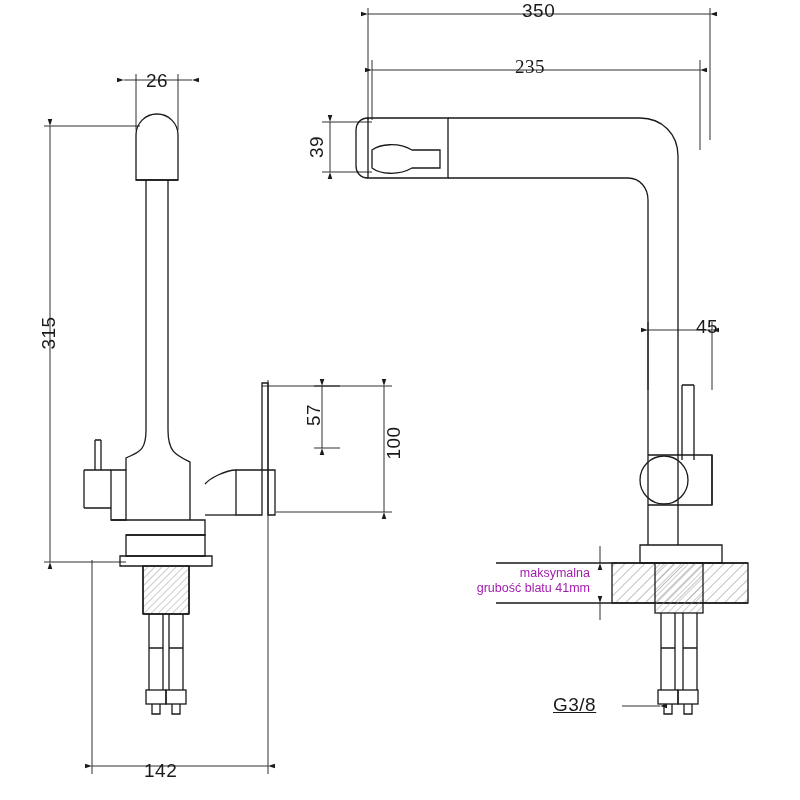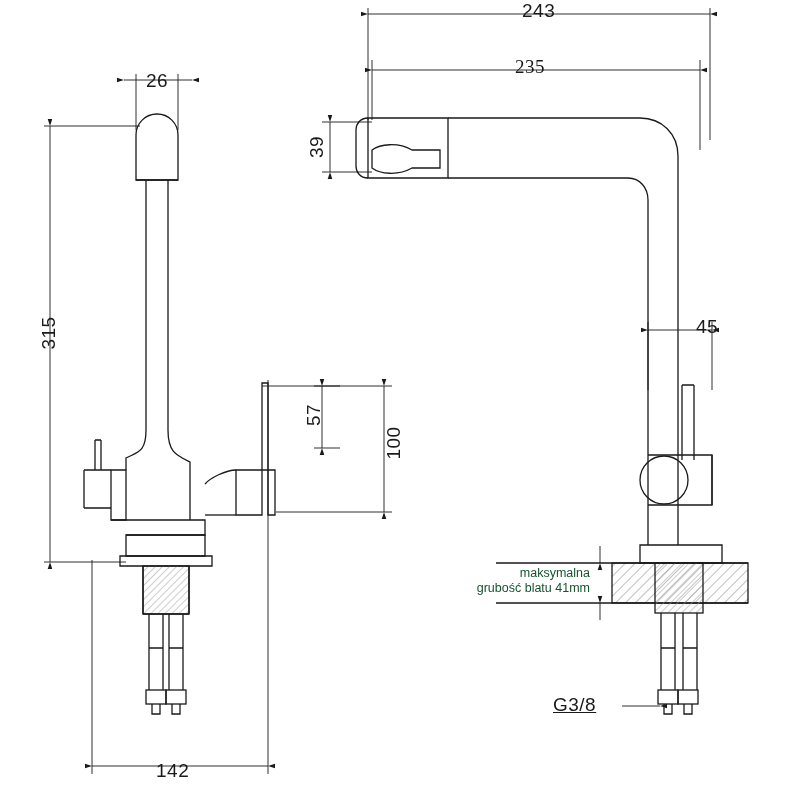--- a/index.html
+++ b/index.html
@@ -21,21 +21,21 @@
     font-size: 19px;
     letter-spacing: 0.5px;
     white-space: nowrap;
   }
   .dim-label.vert {
     transform-origin: 50% 50%;
     transform: rotate(-90deg);
   }
   .note {
     position: absolute;
-    color: #14532d;
+    color: #a21caf;
     font-size: 12.5px;
     line-height: 15px;
     white-space: nowrap;
     text-align: right;
   }
   svg.draw {
     position: absolute;
     left: 0;
     top: 0;
     width: 800px;
@@ -165,26 +165,26 @@
       <line x1="262" y1="386" x2="392" y2="386"></line>
       <line x1="276" y1="512" x2="392" y2="512"></line>
 
       <line x1="600" y1="546" x2="600" y2="563" marker-end="url(#arrow-end)"></line>
       <line x1="600" y1="620" x2="600" y2="603" marker-end="url(#arrow-end)"></line>
 
       <line x1="622" y1="706" x2="660" y2="706" marker-end="url(#arrow-end)"></line>
     </g>
   </svg>
 
-  <div class="dim-label" style="left:522px; top:0px;">243</div>
+  <div class="dim-label" style="left:522px; top:0px;">350</div>
   <div class="dim-label" style="left:515px; top:56px;font-family:Liberation Serif, serif;">235</div>
   <div class="dim-label vert" style="left:306px; top:136px;">39</div>
   <div class="dim-label vert" style="left:32px; top:322px;">315</div>
   <div class="dim-label" style="left:146px; top:70px;">26</div>
-  <div class="dim-label" style="left:156px; top:760px;">142</div>
+  <div class="dim-label" style="left:144px; top:760px;">142</div>
   <div class="dim-label vert" style="left:303px; top:404px;">57</div>
   <div class="dim-label vert" style="left:377px; top:432px;">100</div>
   <div class="dim-label" style="left:696px; top:316px;">45</div>
   <div class="dim-label" style="left:553px; top:694px;text-decoration:underline;">G3/8</div>
 
   <div class="note" style="left:460px; top:566px; width:130px;">
     <span>maksymalna</span><br>
     <span>grubość blatu 41mm</span>
   </div>
 

